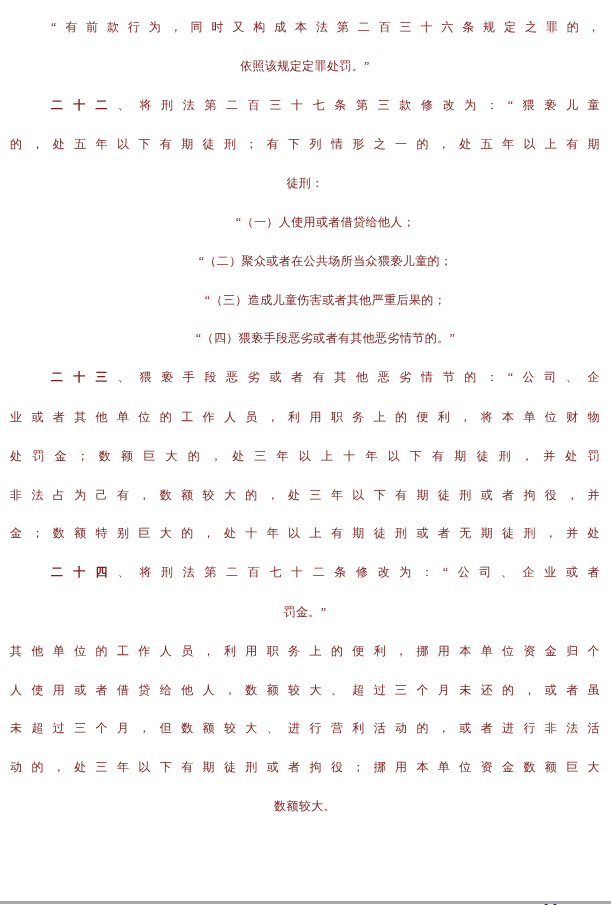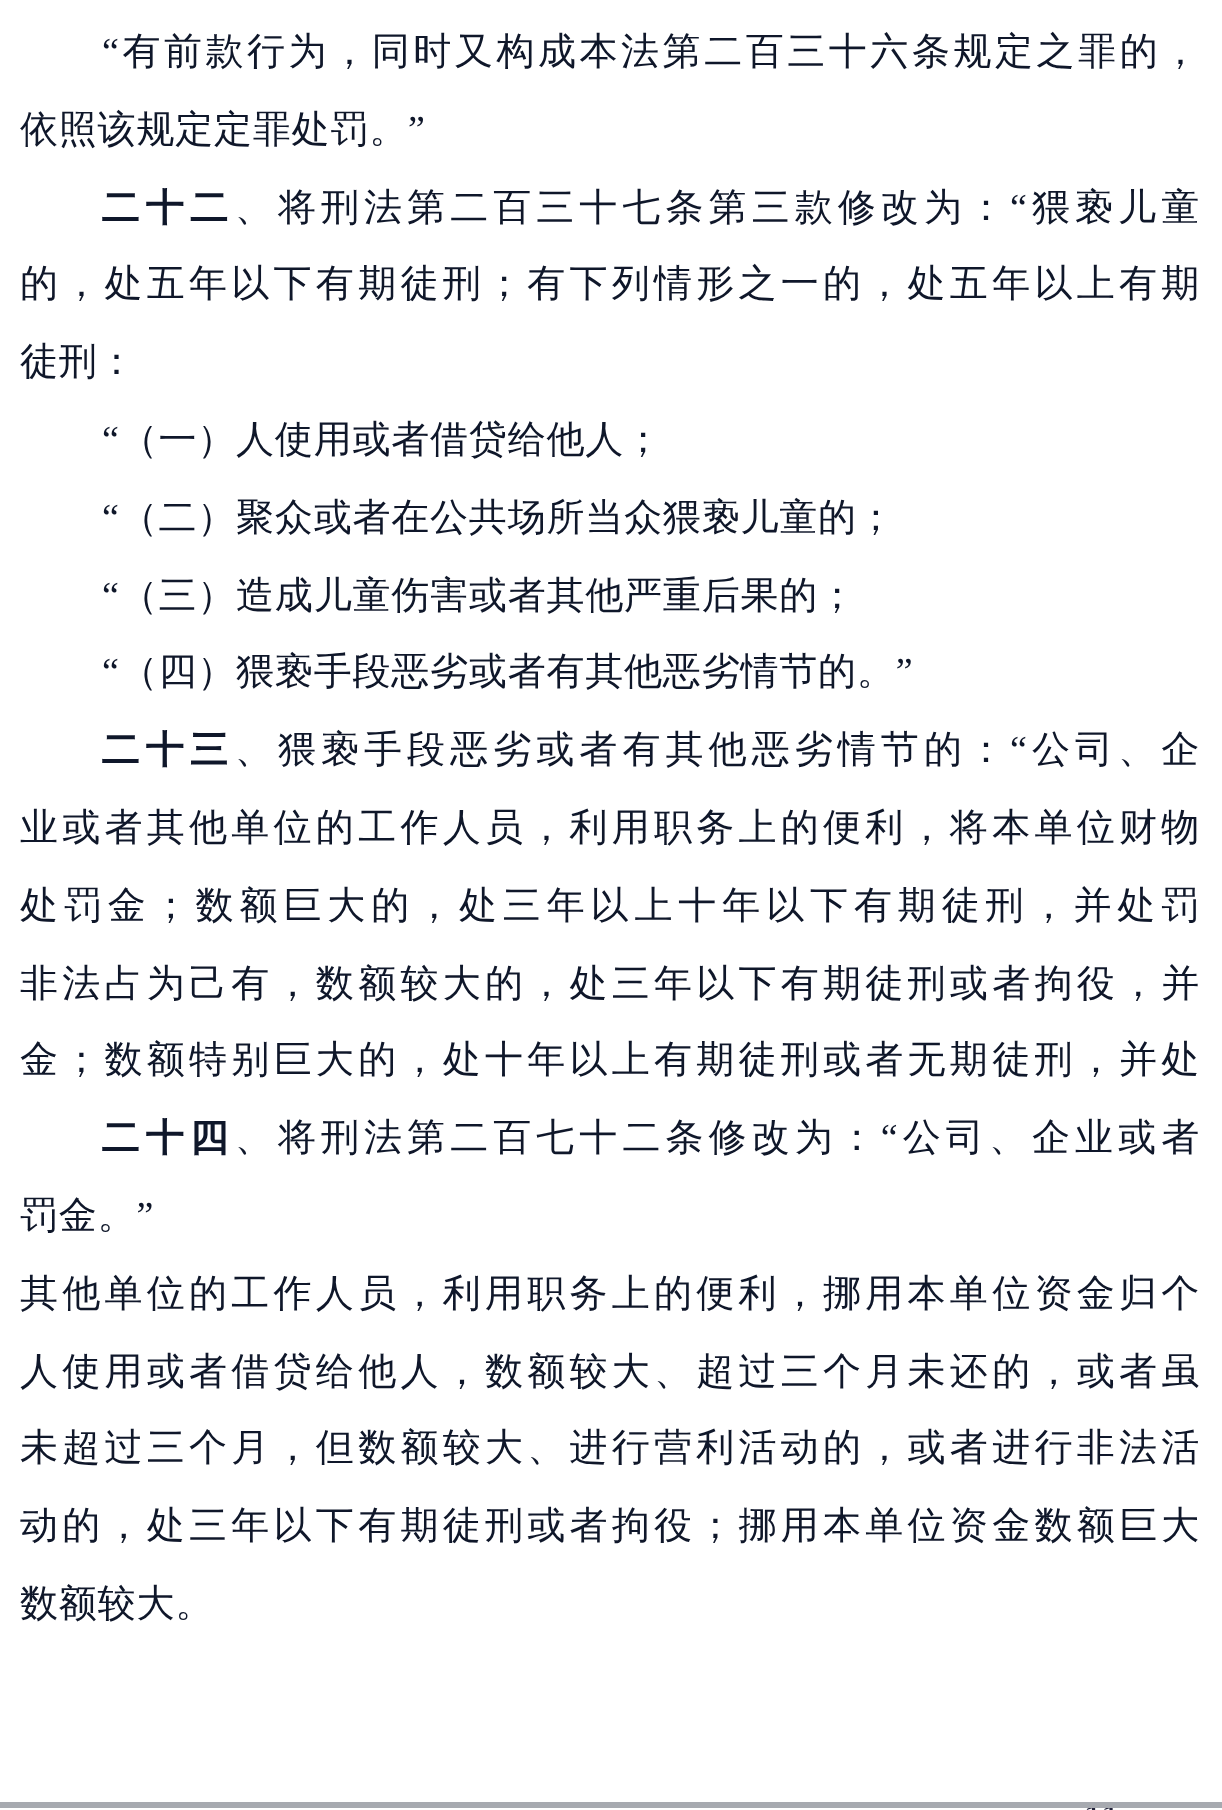--- a/index.html
+++ b/index.html
@@ -7,26 +7,26 @@
   body {
     width: 611px; height: 905px;
     background: #ffffff;
     position: relative;
     overflow: hidden;
     font-family: "Liberation Serif", "DejaVu Serif", serif;
   }
   .content {
     position: absolute;
     left: 10px; right: 11px; top: 8px;
-    color: #0f172a;
-    font-size: 19px;
+    color: #7f1d1d;
+    font-size: 12px;
     letter-spacing: 0.4px;
     line-height: 38.8px;
   }
-  .line { text-align: left; }
+  .line { text-align: center; }
   .line.full {
     text-align: justify;
     text-align-last: justify;
     text-justify: inter-character;
   }
   .line.indent { text-indent: 41px; }
   .sec-num {
     font-family: Liberation Mono, monospace;
     font-weight: 700;
     letter-spacing: 1px;

